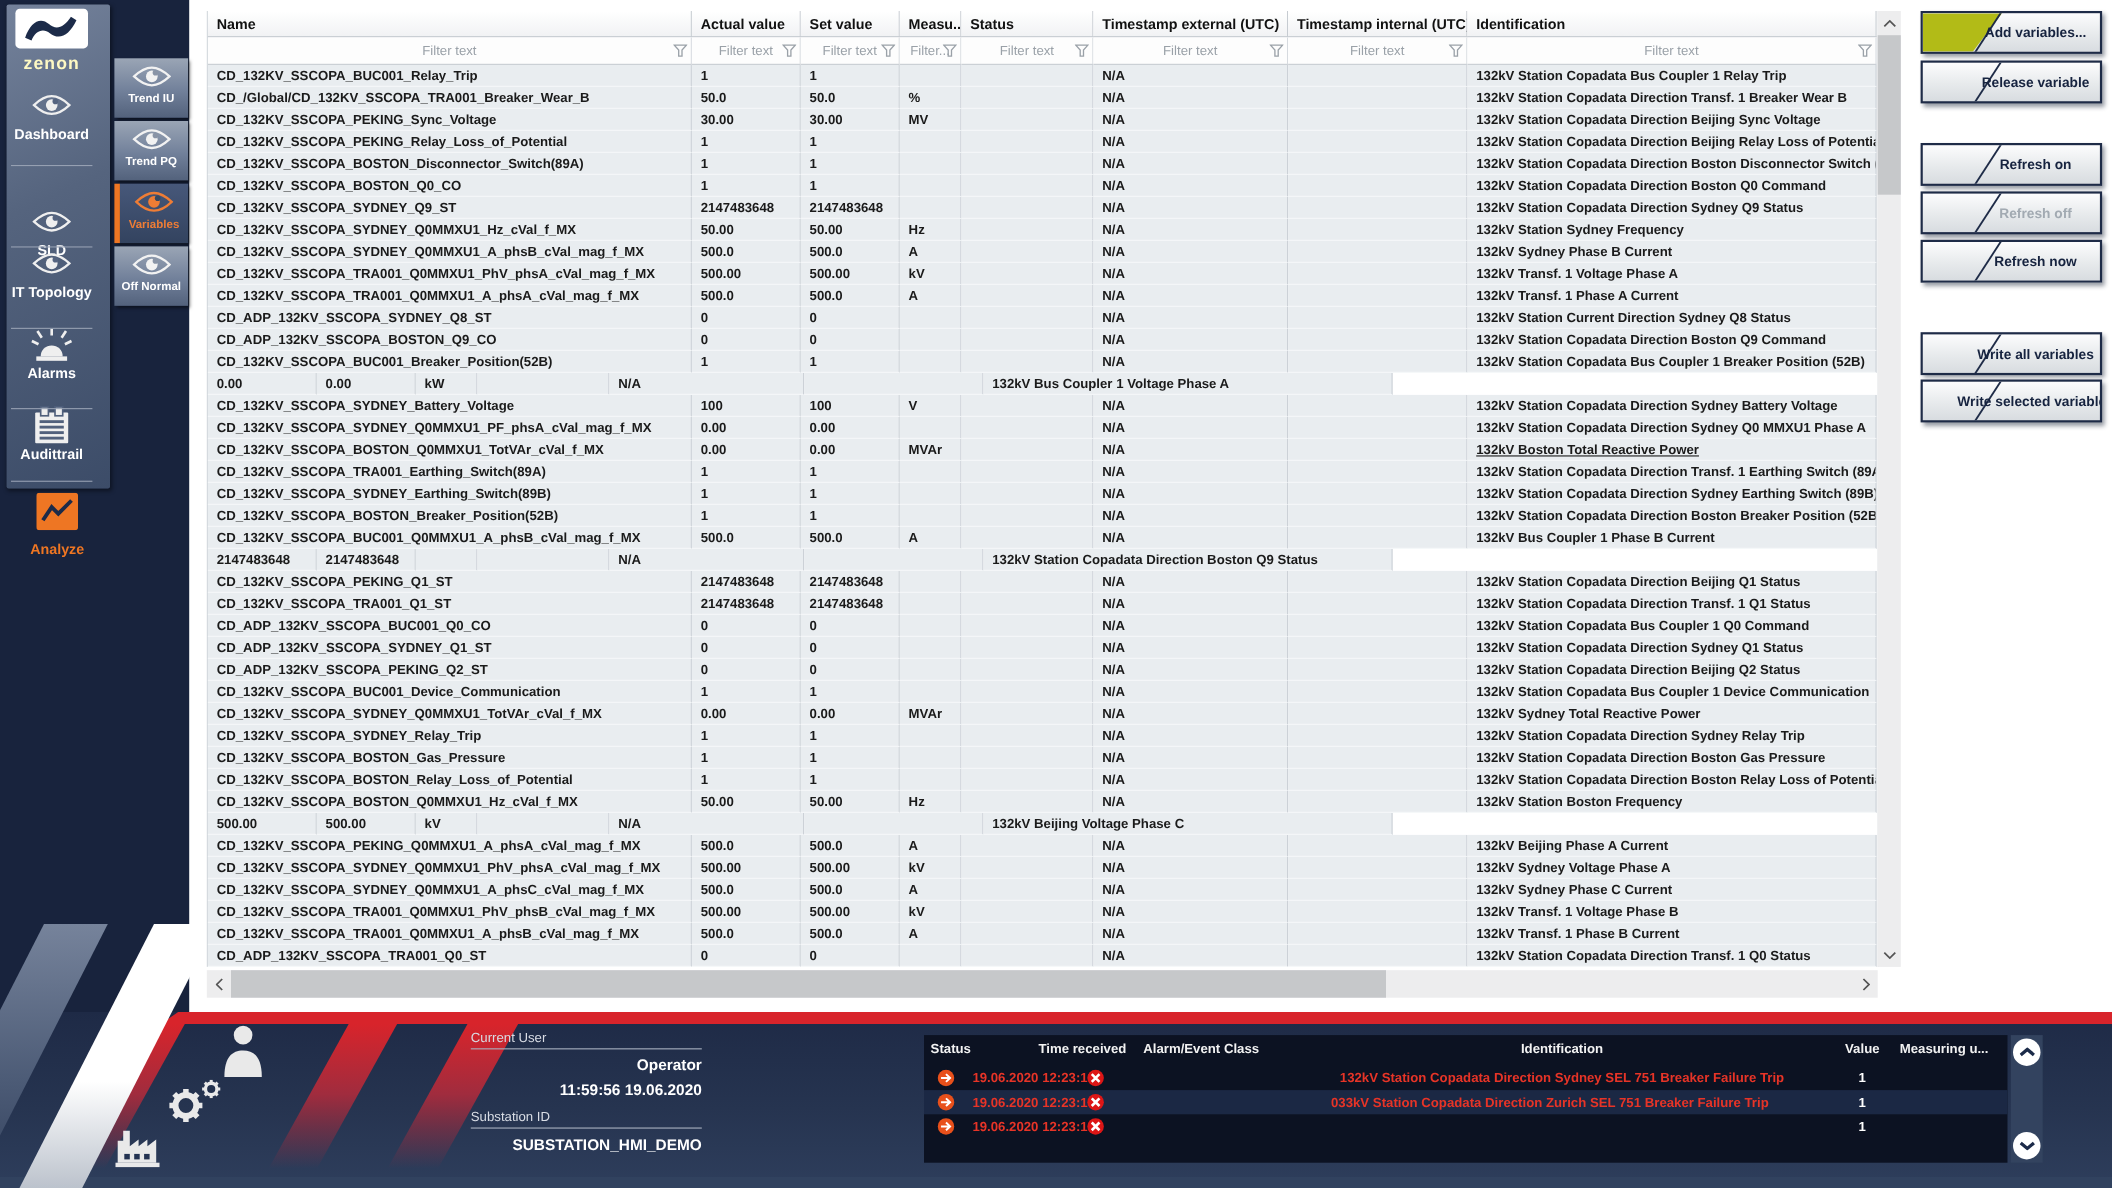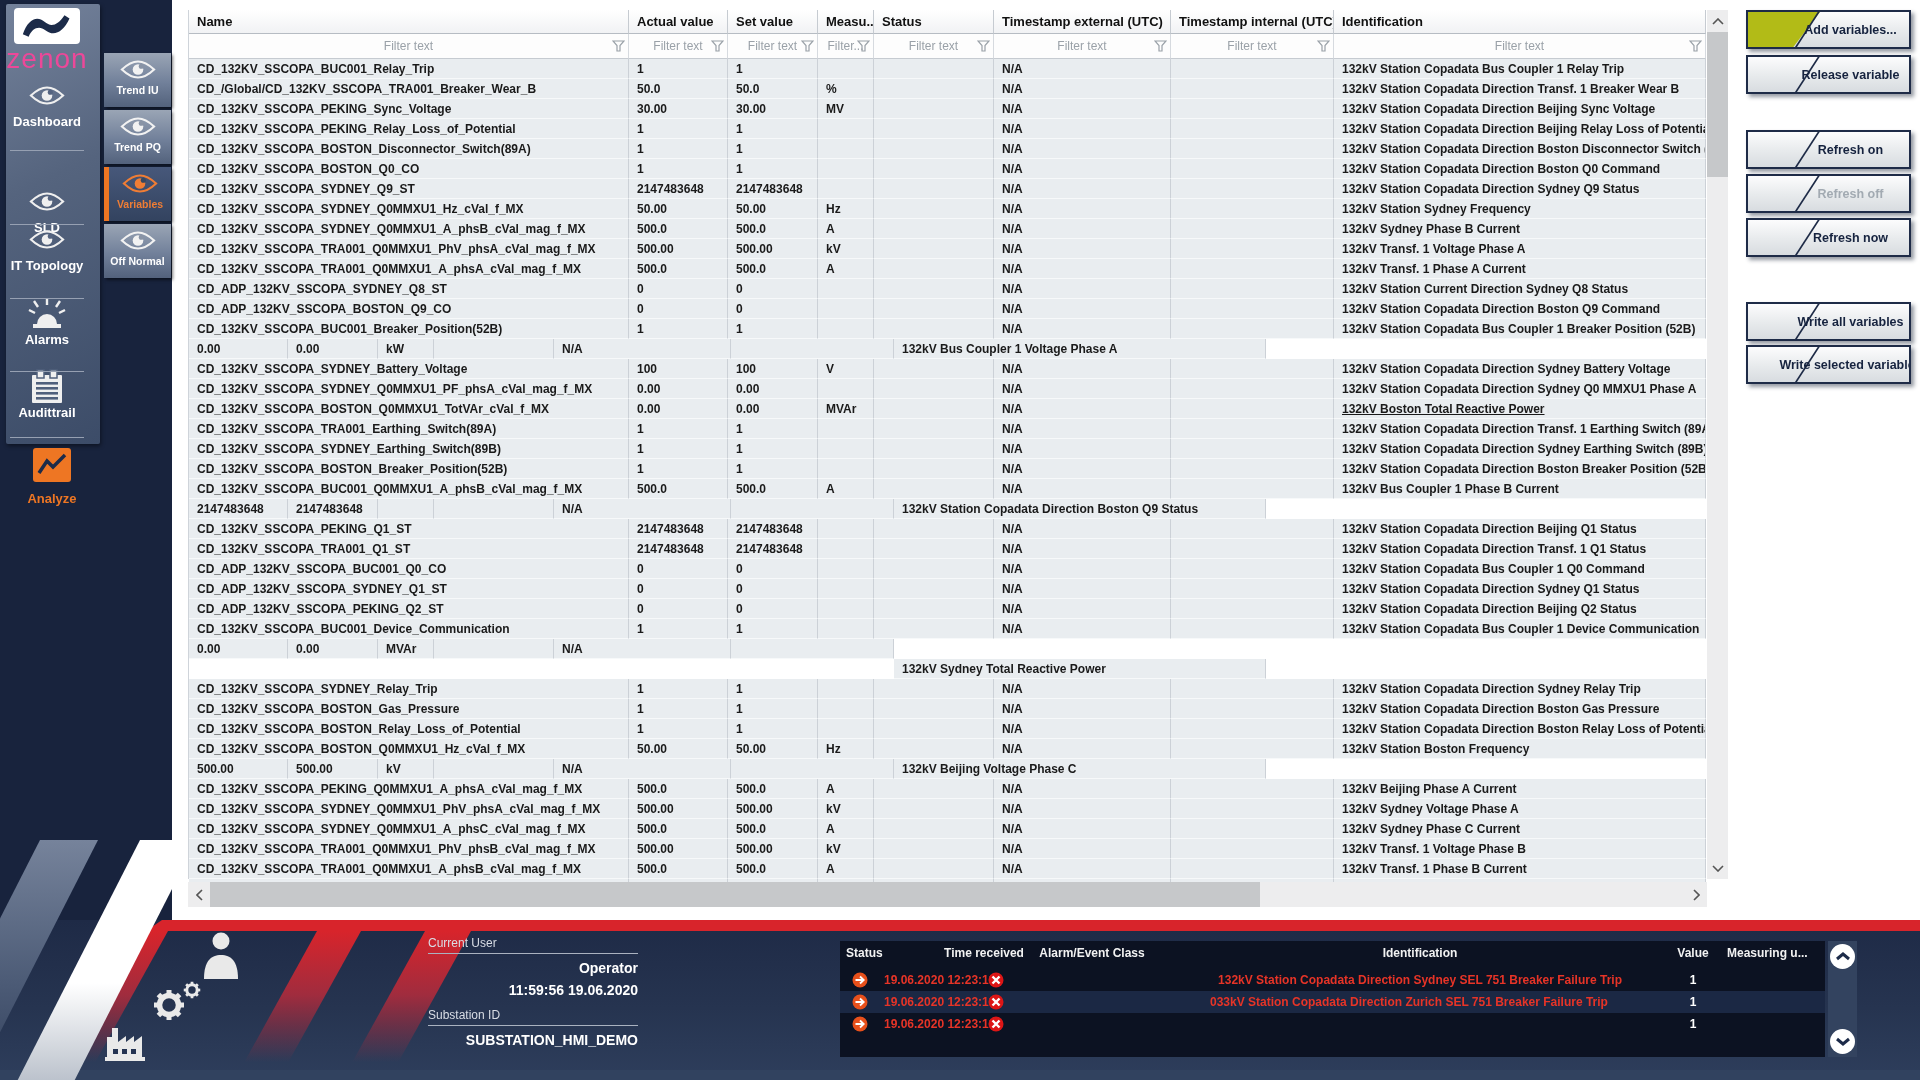--- a/index.html
+++ b/index.html
@@ -6,21 +6,21 @@
   #app{position:relative;width:1920px;height:1080px;overflow:hidden;
        font-family:"Liberation Sans",sans-serif;background:#fff;}
   
   .sidebar{position:absolute;left:0;top:0;width:172px;height:1080px;background:#18233d;z-index:0;}
   .side-panel{position:absolute;left:6px;top:4px;width:94px;height:440px;
        background:linear-gradient(155deg,#74829b 0%,#55647e 40%,#3c4c68 100%);
        border-radius:2px;box-shadow:1px 2px 4px rgba(0,0,0,.45);}
   .logo-block{position:absolute;left:0;top:4px;width:94px;text-align:center;}
   .logo-box{width:66px;height:36px;margin:4px auto 2px;background:#fff;border-radius:4px;
        display:flex;align-items:center;justify-content:center;}
-  .logo-text{color:#ec4899;font-weight:normal;font-size:28px;letter-spacing:1px;line-height:26px;}
+  .logo-text{color:#fef9c3;font-weight:bold;font-size:16px;letter-spacing:1px;line-height:26px;}
   .nav-item{position:absolute;left:0;width:94px;text-align:center;color:#fff;cursor:pointer;}
   .nav-item .nv-icon{height:26px;display:flex;align-items:center;justify-content:center;}
   .nav-item .nv-label{font-size:13px;font-weight:bold;margin-top:6px;}
   .nav-sep{position:absolute;left:10px;width:74px;height:0;border-top:1px solid #96a0b2;}
   .analyze-item{position:absolute;left:0;top:448px;width:104px;text-align:center;cursor:pointer;}
   .analyze-item .nv-label{color:#ee7623;font-size:13px;font-weight:bold;margin-top:5px;}
   
   .tab{position:absolute;left:104px;width:67px;height:54px;cursor:pointer;
        background:linear-gradient(180deg,#9aa5b5 0%,#71809a 55%,#53627c 100%);
        box-shadow:2px 2px 3px rgba(0,0,0,.5);text-align:center;z-index:1;}
@@ -561,27 +561,28 @@
           <div class="dcell" style="width: 440px;">CD_132KV_SSCOPA_BUC001_Device_Communication</div>
           <div class="dcell" style="width: 99px;">1</div>
           <div class="dcell" style="width: 90px;">1</div>
           <div class="dcell" style="width: 56px;"></div>
           <div class="dcell" style="width: 120px;"></div>
           <div class="dcell" style="width: 177px;">N/A</div>
           <div class="dcell" style="width: 163px;"></div>
           <div class="dcell" style="width: 372px;">132kV Station Copadata Bus Coupler 1 Device Communication</div>
         </div>
         <div class="trow">
+          <div class="dcell" style="width: 440px;">CD_132KV_SSCOPA_SYDNEY_Q0MMXU1_TotVAr_cVal_f_MX</div>
           <div class="dcell" style="width: 99px;">0.00</div>
           <div class="dcell" style="width: 90px;">0.00</div>
           <div class="dcell" style="width: 56px;">MVAr</div>
           <div class="dcell" style="width: 120px;"></div>
           <div class="dcell" style="width: 177px;">N/A</div>
           <div class="dcell" style="width: 163px;"></div>
-          <div class="dcell" style="width: 372px; margin-top: 20px;">132kV Sydney Total Reactive Power</div>
+          <div class="dcell" style="width: 372px;">132kV Sydney Total Reactive Power</div>
         </div>
         <div class="trow">
           <div class="dcell" style="width: 440px;">CD_132KV_SSCOPA_SYDNEY_Relay_Trip</div>
           <div class="dcell" style="width: 99px;">1</div>
           <div class="dcell" style="width: 90px;">1</div>
           <div class="dcell" style="width: 56px;"></div>
           <div class="dcell" style="width: 120px;"></div>
           <div class="dcell" style="width: 177px;">N/A</div>
           <div class="dcell" style="width: 163px;"></div>
           <div class="dcell" style="width: 372px;">132kV Station Copadata Direction Sydney Relay Trip</div>

